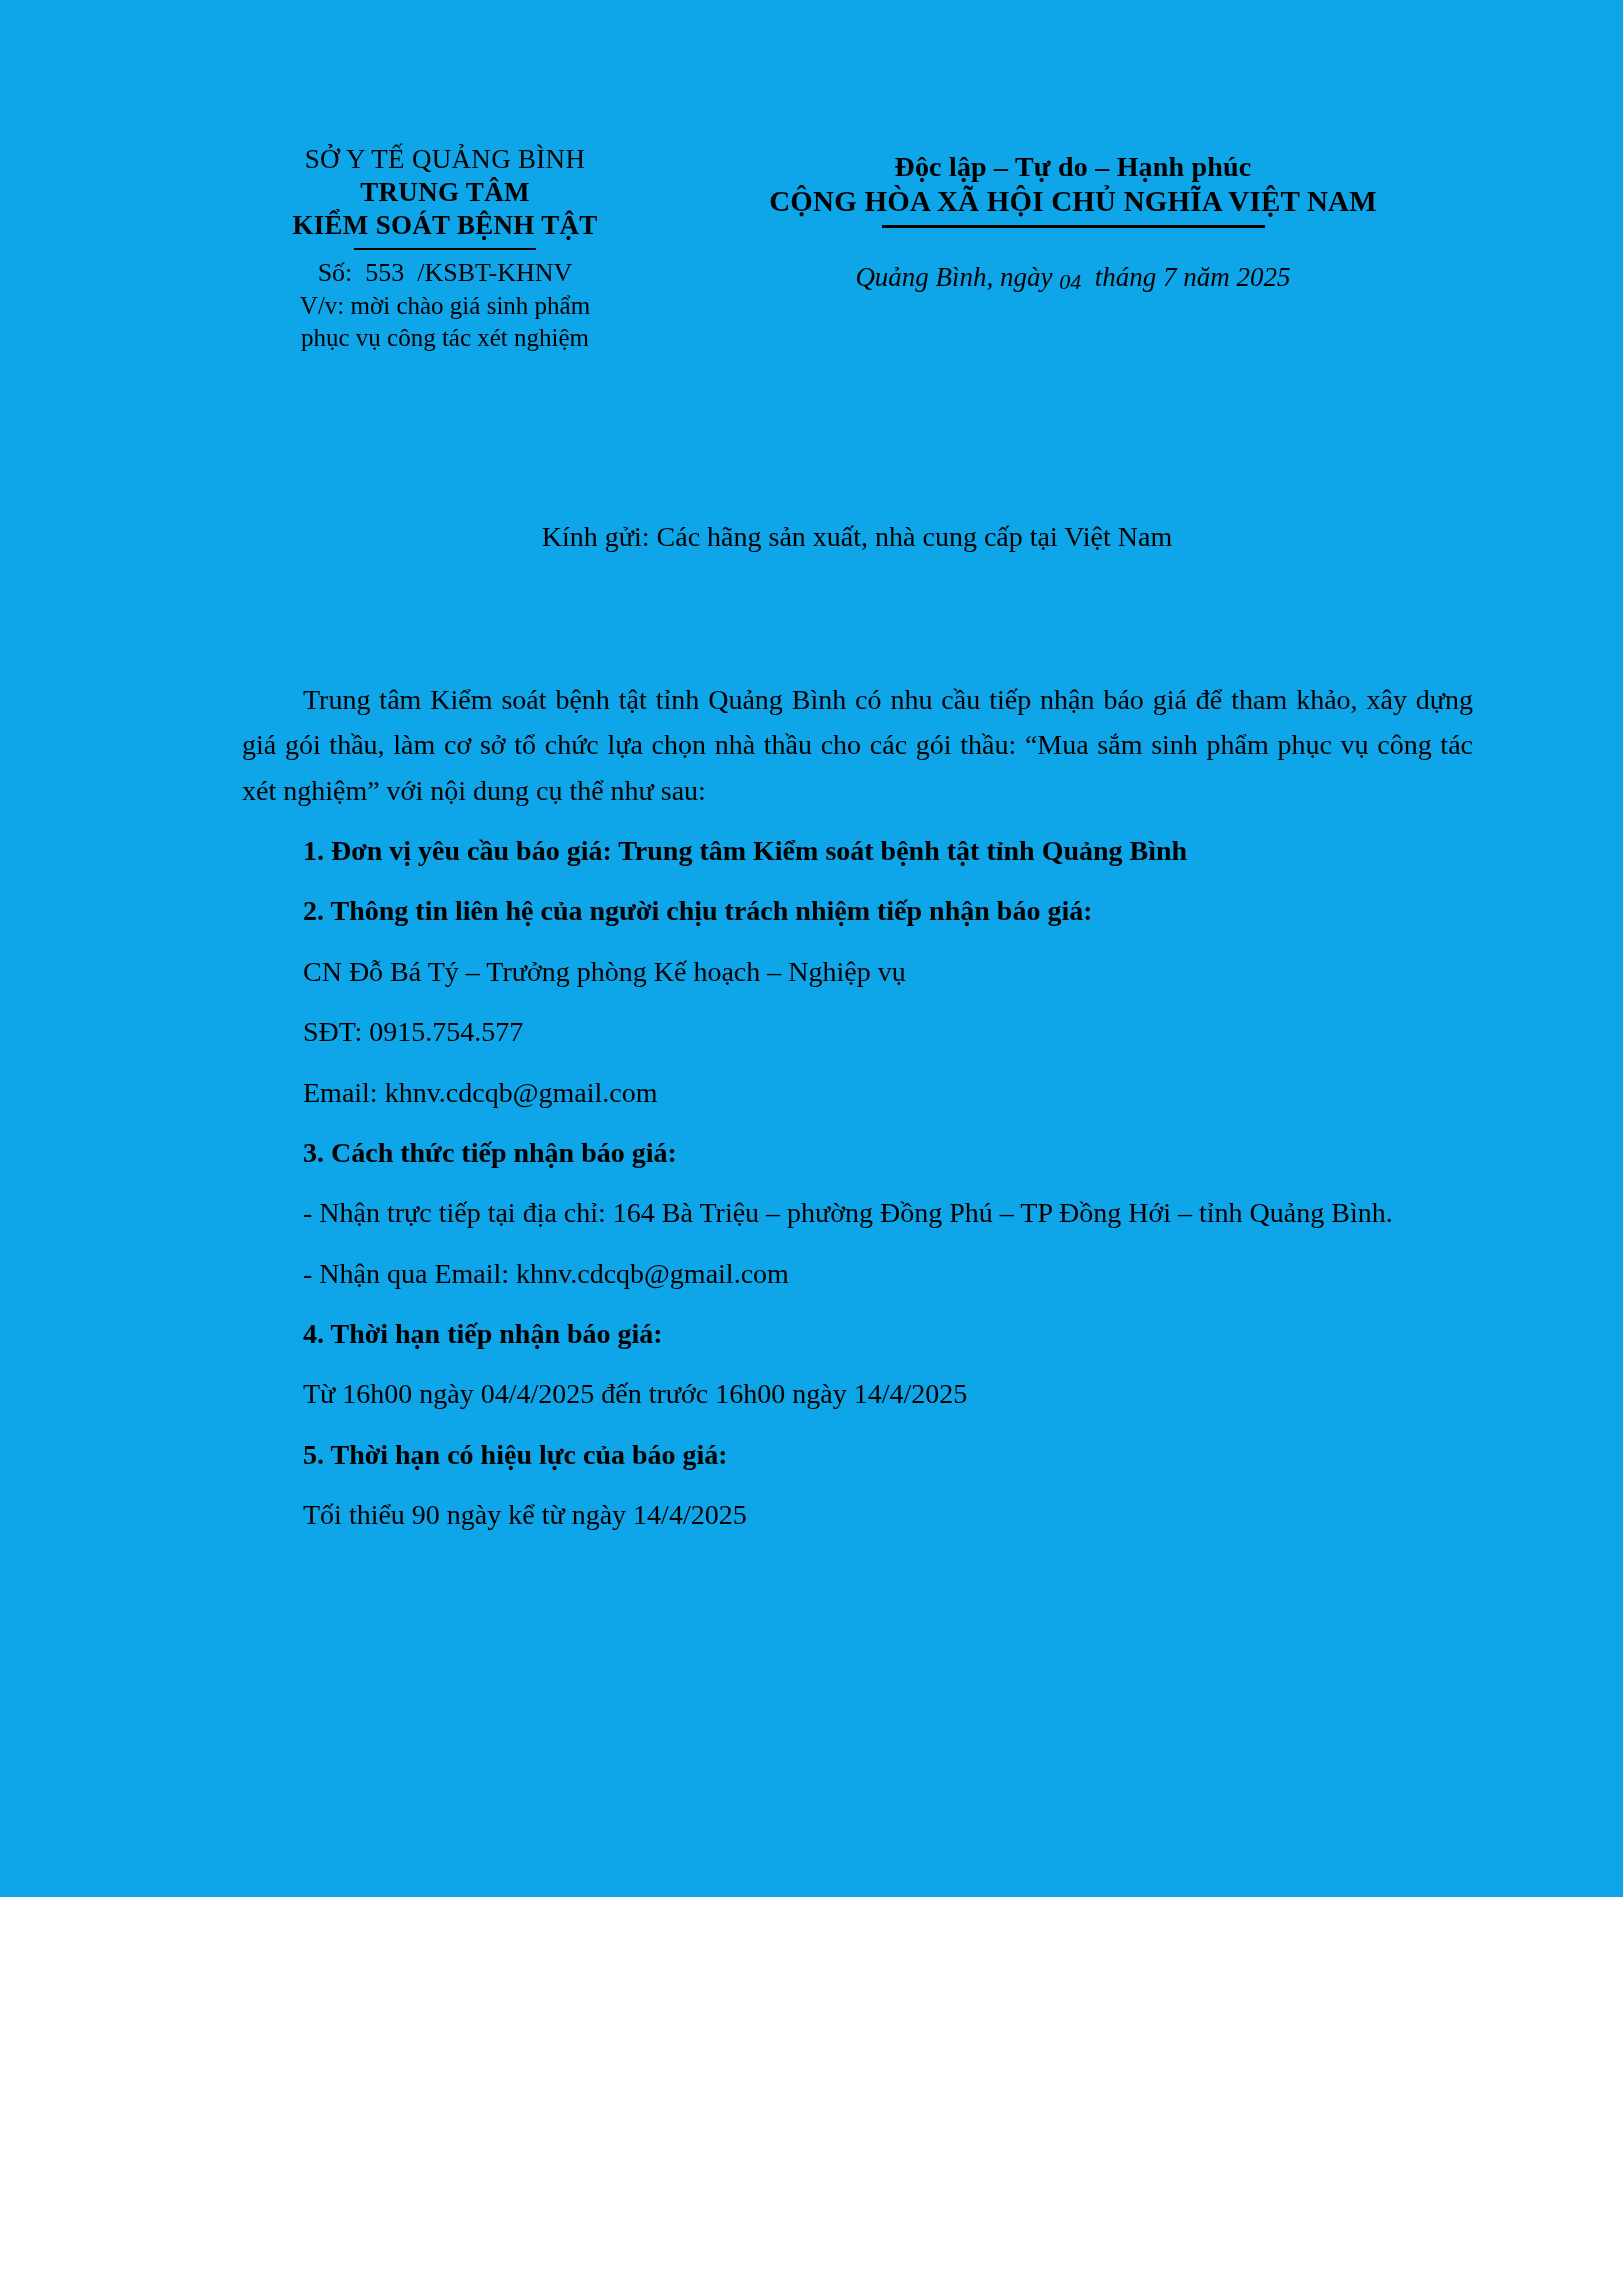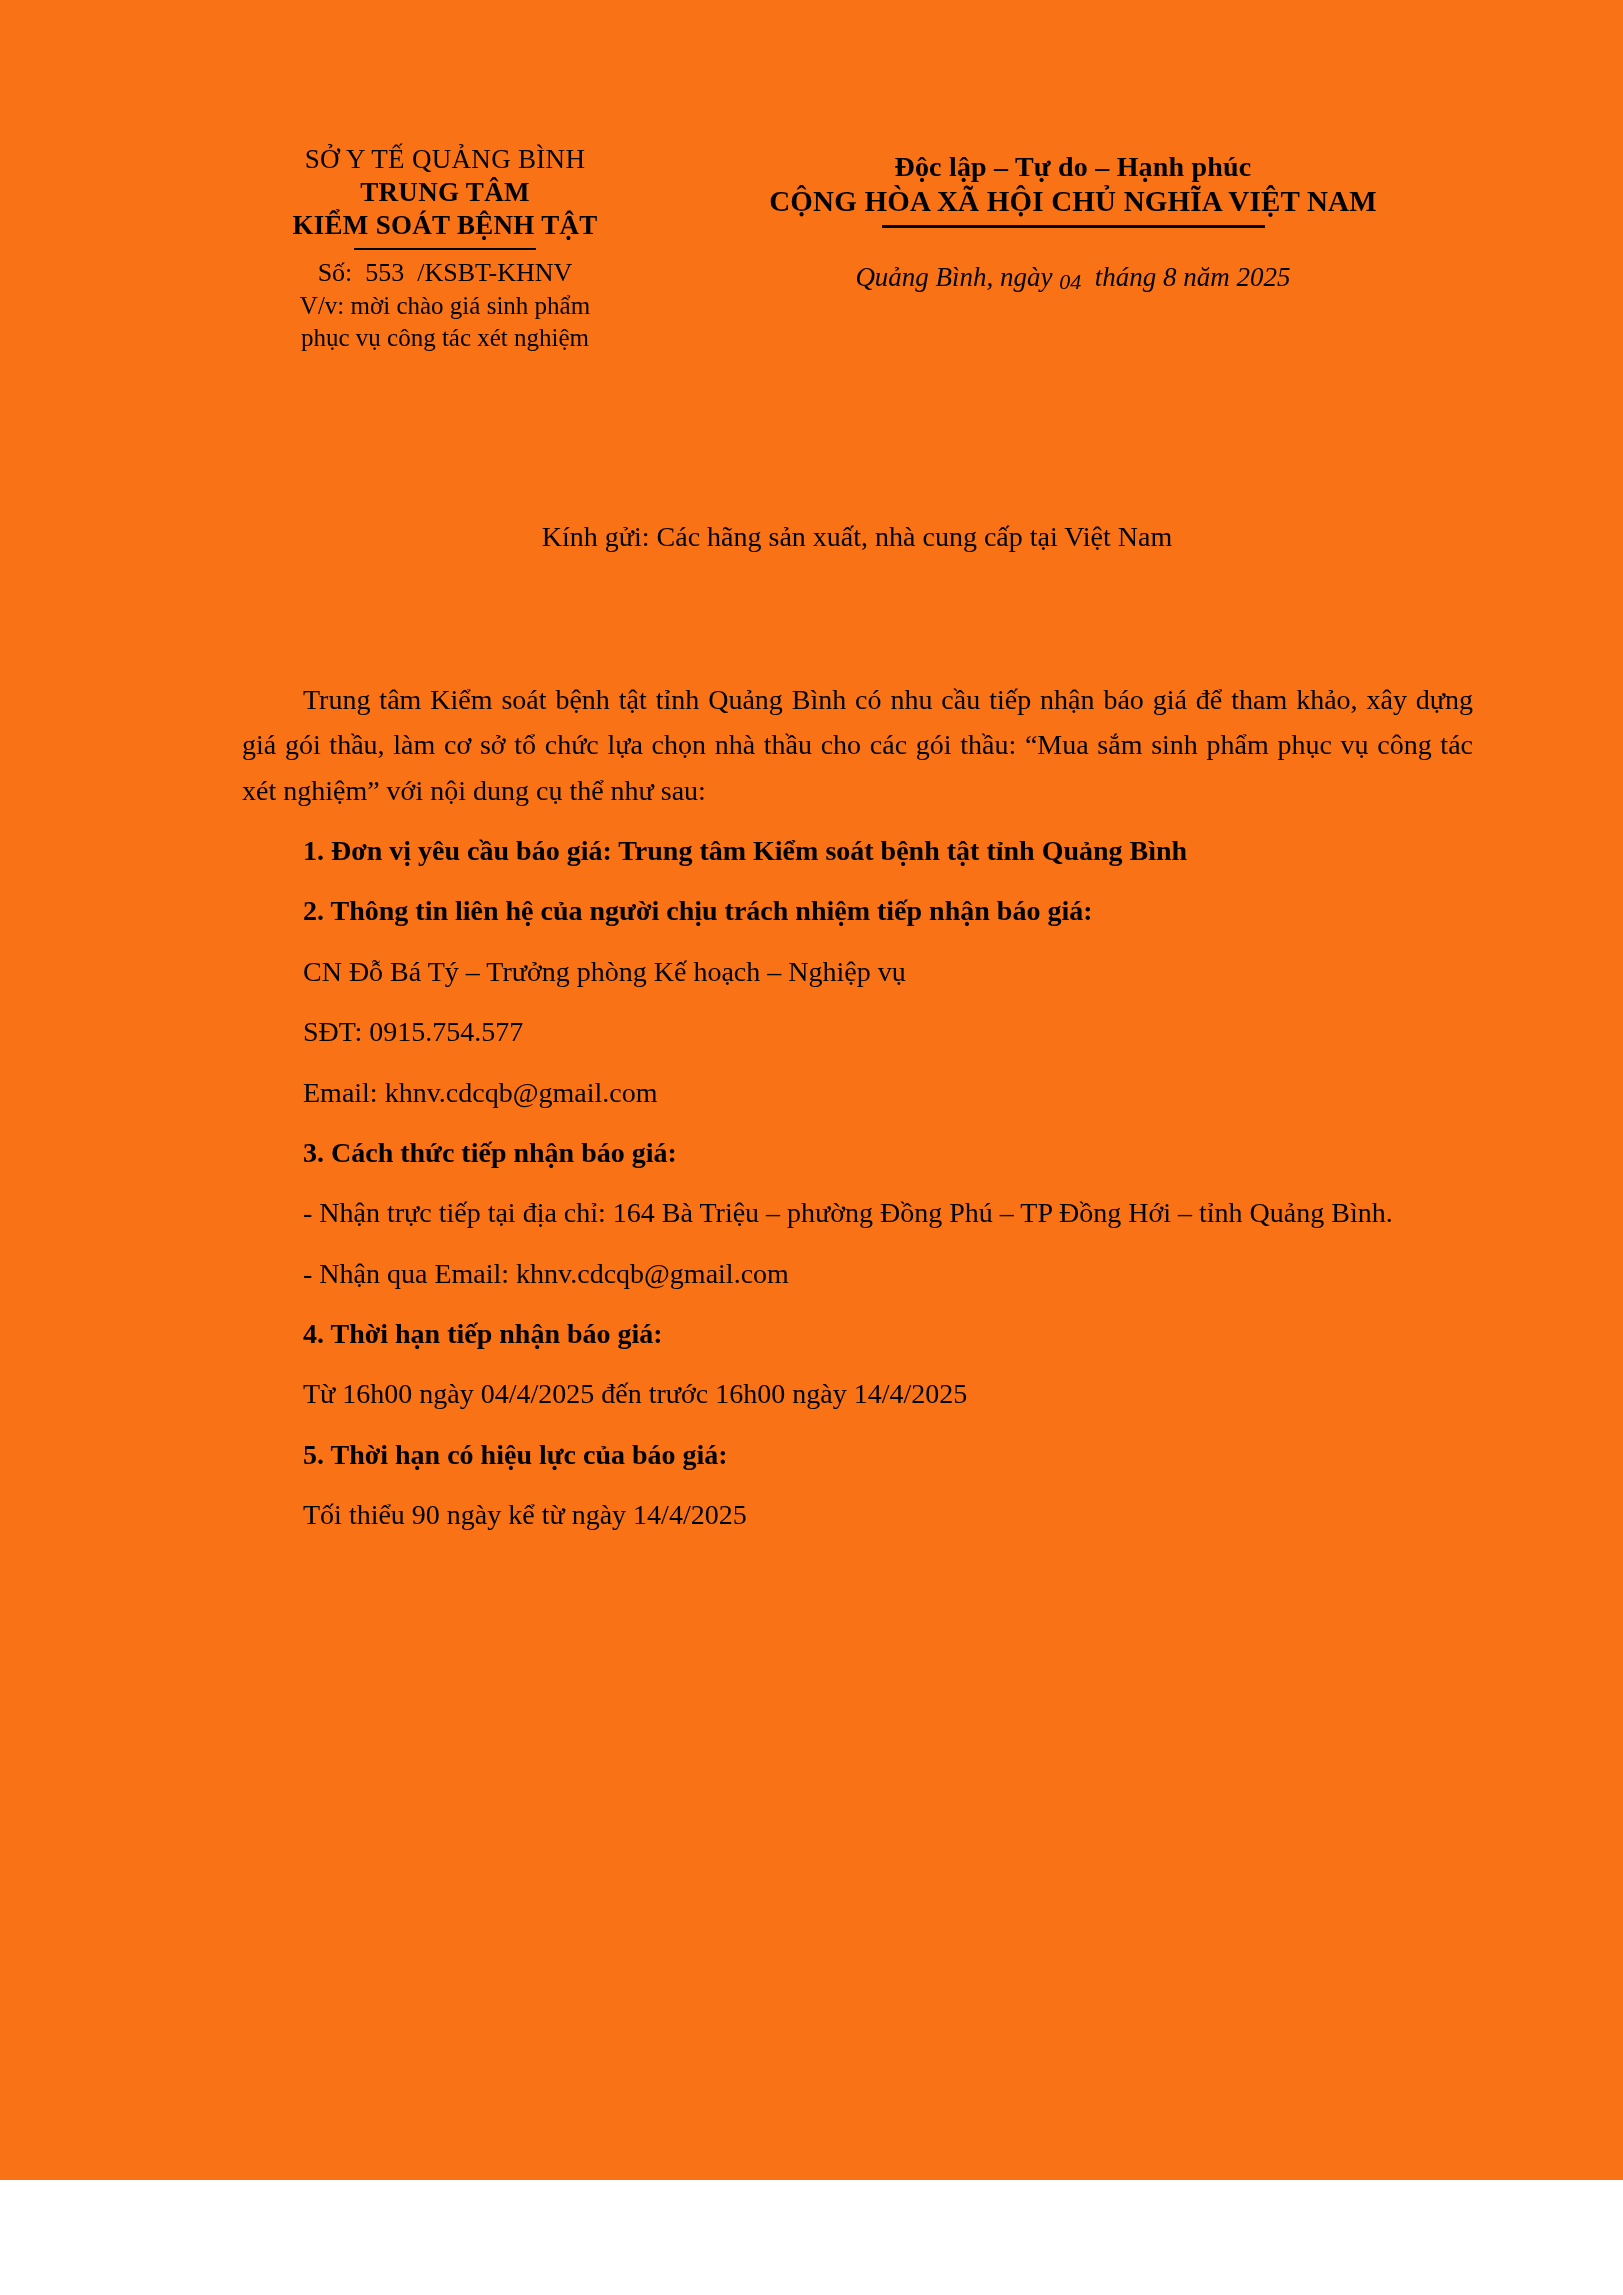--- a/index.html
+++ b/index.html
@@ -8,22 +8,22 @@
     padding: 0;
     background: #ffffff;
   }
   body {
     font-family: "Liberation Serif", "DejaVu Serif", serif;
     color: #000000;
   }
   .page {
     position: relative;
     width: 1623px;
-    height: 2180px;
-    background: #f97316;
+    height: 1897px;
+    background: #0ea5e9;
     margin: 0 auto;
     overflow: hidden;
     box-sizing: border-box;
     padding: 0;
   }
 
   
   .letterhead {
     position: absolute;
     top: 143px;
@@ -181,21 +181,21 @@
       <div class="rule-left"></div>
       <div class="docnum">Số:  553  /KSBT-KHNV</div>
       <div class="subject">V/v: mời chào giá sinh phẩm</div>
       <div class="subject-line2">phục vụ công tác xét nghiệm</div>
     </div>
 
     <div class="lh-right">
       <div class="nation-line sub">Độc lập – Tự do – Hạnh phúc</div>
       <div class="nation-line">CỘNG HÒA XÃ HỘI CHỦ NGHĨA VIỆT NAM</div>
       <div class="rule-right"></div>
-      <div class="datestamp"><span>Quảng Bình, ngày </span><span class="fill">04</span><span>  tháng 8 năm 2025</span></div>
+      <div class="datestamp"><span>Quảng Bình, ngày </span><span class="fill">04</span><span>  tháng 7 năm 2025</span></div>
     </div>
 
   </div>
 
   <div class="title-block">
     <div class="addressee">Kính gửi: Các hãng sản xuất, nhà cung cấp tại Việt Nam</div>
   </div>
 
   <div class="body-block">
 

